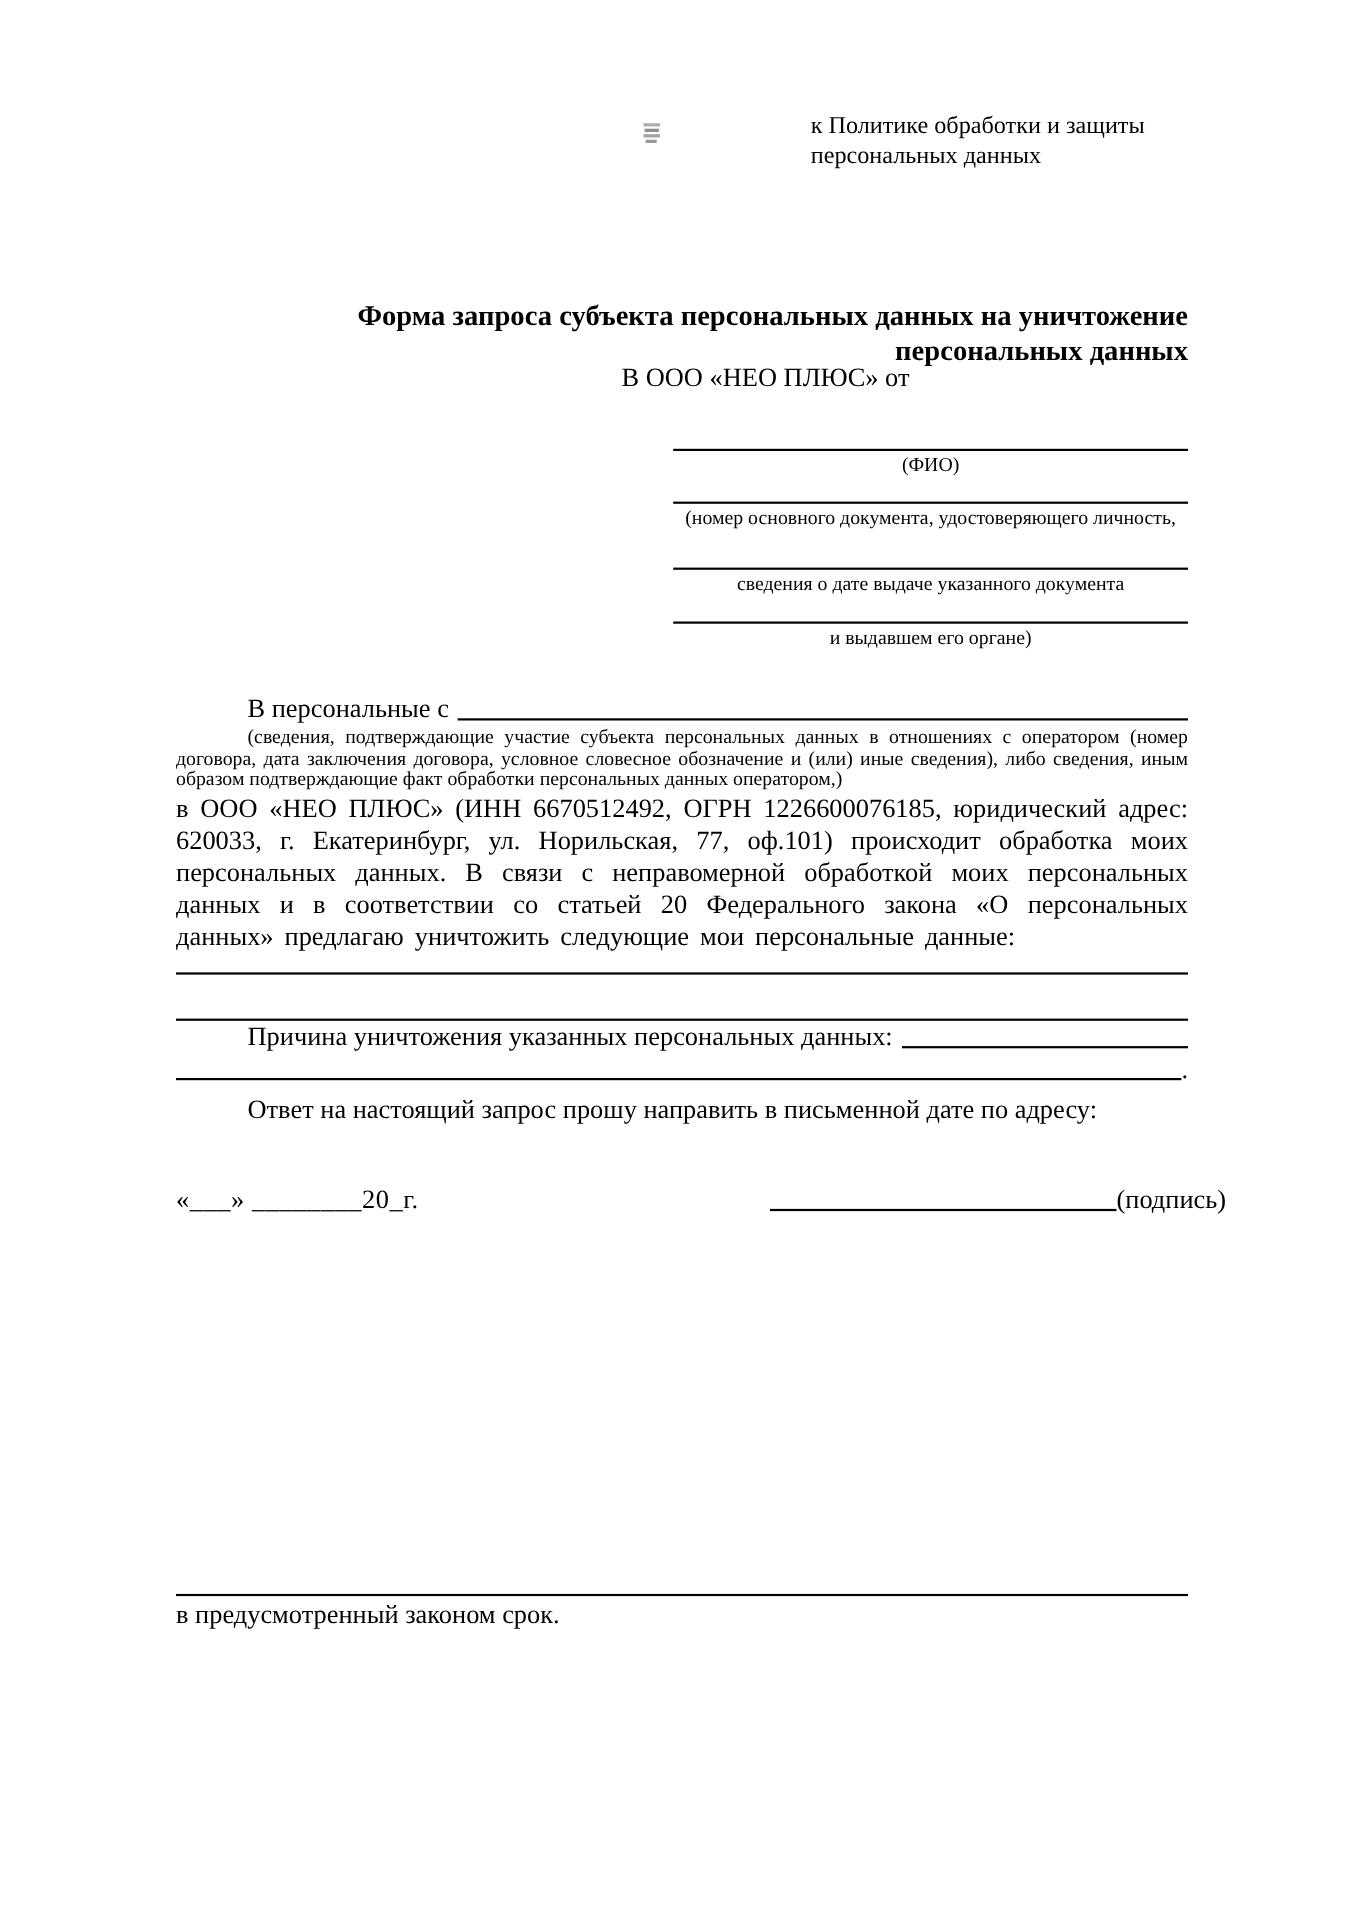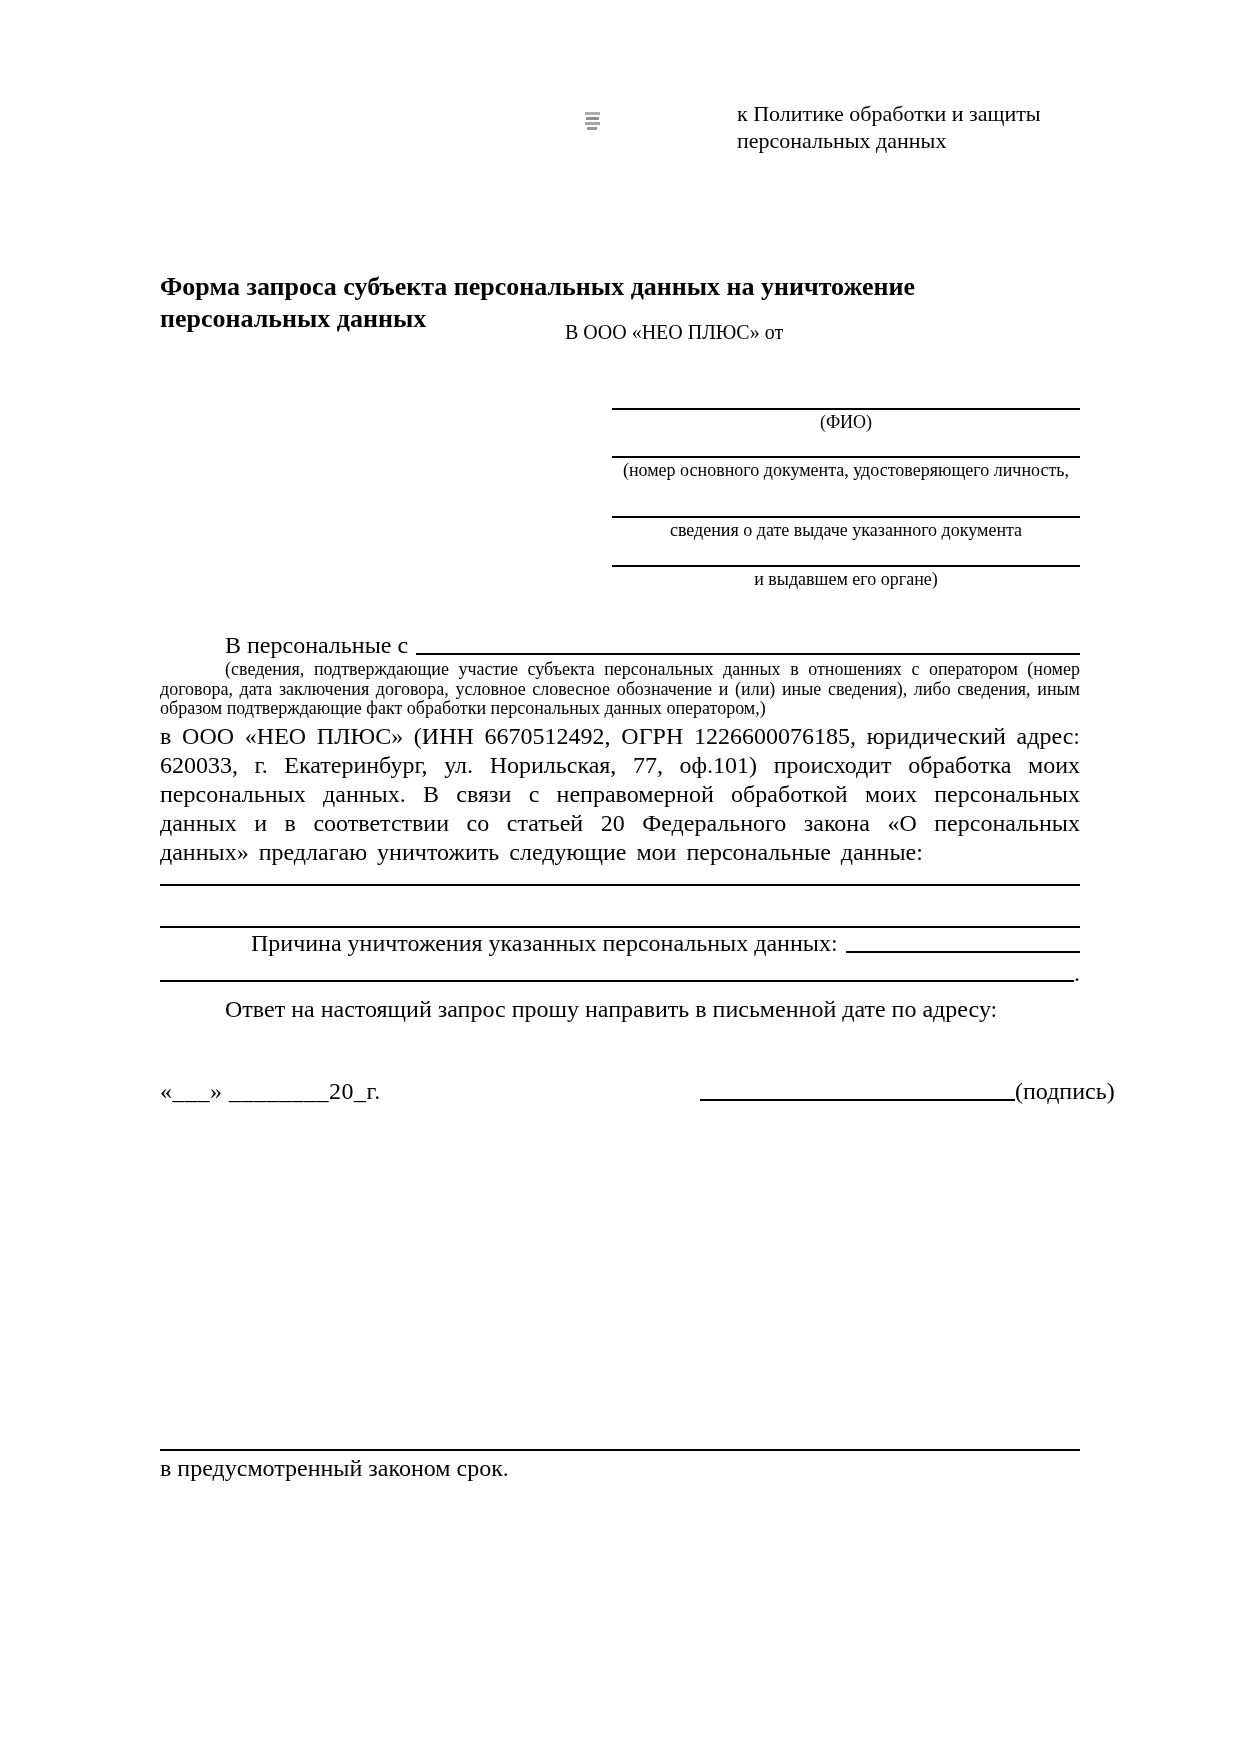--- a/index.html
+++ b/index.html
@@ -15,44 +15,44 @@
   .artifact { position:absolute; left:585px; top:112px; width:16px; height:24px; }
   .artifact i { display:block; height:3px; margin-bottom:2px; }
   .artifact .s1 { background:#aeaeae; width:15px; }
   .artifact .s2 { background:#8f8f8f; width:13px; margin-left:1px; }
   .artifact .s3 { background:#a5a5a5; width:15px; }
   .artifact .s4 { background:#999999; width:10px; margin-left:2px; }
 
   .header-block { position:absolute; left:737px; top:100px; width:350px; font-size:22px; line-height:27px; }
   .header-block div { white-space:pre; }
 
-  .title { position:absolute; left:160px; top:271px; width:920px; text-align:left; font-weight:700; font-size:26px; line-height:32px; }
+  .title { position:absolute; left:160px; top:271px; width:920px; text-align:right; font-weight:700; font-size:26px; line-height:32px; }
 
-  .addressee { position:absolute; left:565px; top:321px; font-size:20px; }
+  .addressee { position:absolute; left:565px; top:331px; font-size:24px; }
 
   .field { position:absolute; left:612px; width:468px; }
   .f1 { top:408px; } .f2 { top:456px; } .f3 { top:516px; } .f4 { top:565px; }
   .fline { border-top:2px solid #000; height:2px; }
   .flabel { text-align:center; font-size:18px; line-height:21px; padding-top:2px; }
 
   .accordance-row { position:absolute; left:160px; top:632px; width:920px; font-size:24px; display:flex; }
   .acc-indent { width:65px; flex:0 0 65px; }
   .acc-lead { white-space:nowrap; }
   .blank-fill { flex:1; border-bottom:2px solid #000; margin-bottom:4px; margin-left:8px; }
 
   .note { position:absolute; left:160px; top:660px; width:920px; font-size:18px; line-height:19.5px; text-align:justify; text-indent:65px; }
 
   .body-par { position:absolute; left:160px; top:722px; width:920px; font-size:24px; line-height:29px; text-align:justify; word-spacing:4px; }
 
   .blankline { position:absolute; left:160px; width:920px; border-bottom:2px solid #000; }
   .bl1 { top:860px; height:26px; }
   .bl2 { top:902px; height:26px; }
 
   .reason-row { position:absolute; left:160px; top:930px; width:920px; font-size:24px; display:flex; }
-  .reason-label { white-space:nowrap;margin-left:26px; }
+  .reason-label { white-space:nowrap; }
 
   .cont-row { position:absolute; left:160px; top:960px; width:920px; font-size:24px; display:flex; }
   .cont-row .blank-fill { margin-left:0; margin-bottom:5px; }
   .terminator { flex:0 0 auto; align-self:flex-end; }
 
   .response1 { position:absolute; left:160px; top:996px; width:920px; font-size:24px; text-indent:65px; }
   .response2 { position:absolute; left:160px; top:1026px; width:920px; font-size:24px; display:flex;flex-direction:column; }
   .addr-line { flex:0 0 425px; border-bottom:2px solid #000; margin-bottom:4px; }
   .resp2-text { white-space:nowrap; }
 

